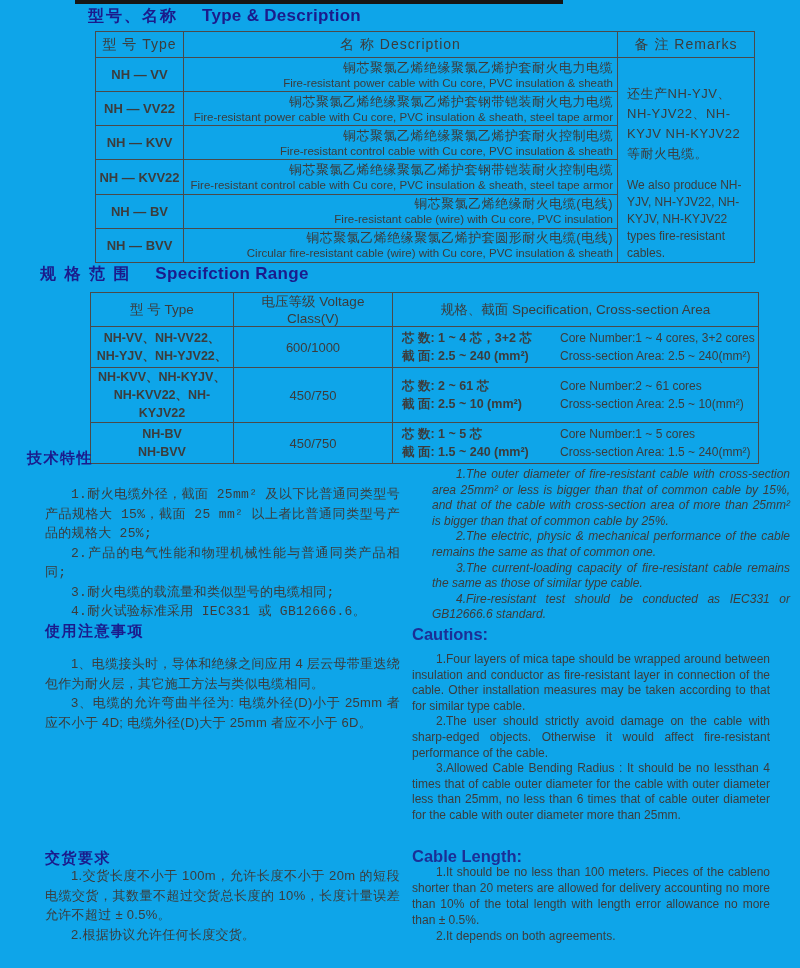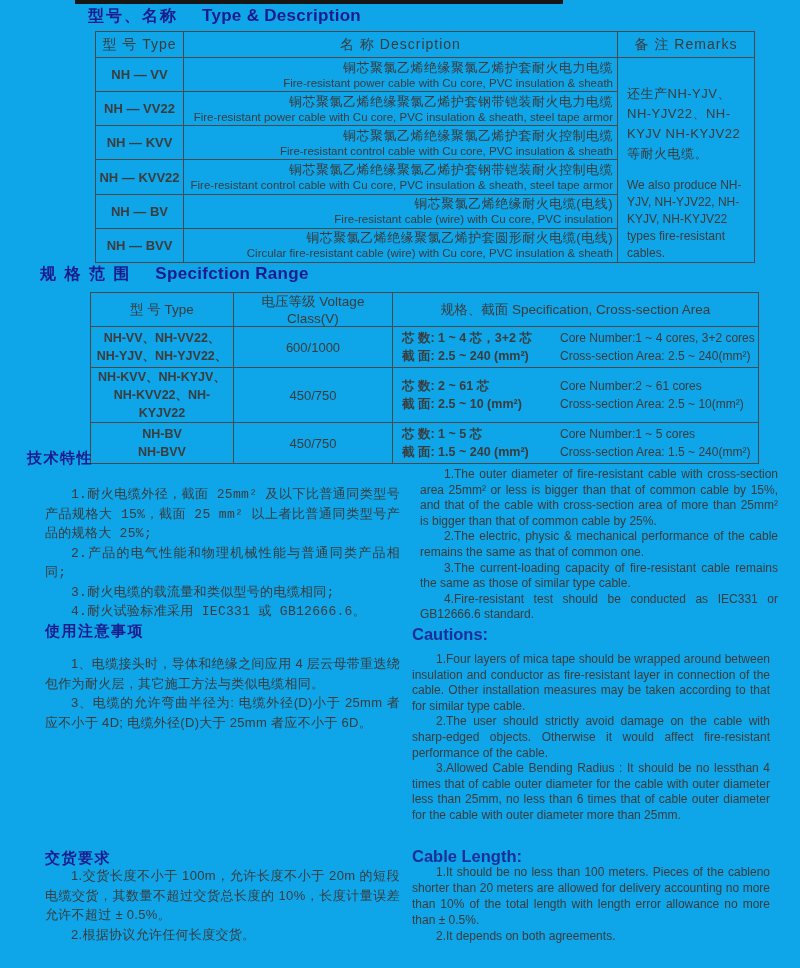--- a/index.html
+++ b/index.html
@@ -208,21 +208,21 @@
     <p>1、电缆接头时，导体和绝缘之间应用 4 层云母带重迭绕包作为耐火层，其它施工方法与类似电缆相同。</p>
     <p>3、电缆的允许弯曲半径为: 电缆外径(D)小于 25mm 者应不小于 4D; 电缆外径(D)大于 25mm 者应不小于 6D。</p>
   </div>
 
   <div class="zh-heading" style="left:45px; top:849px;">交货要求</div>
   <div class="para-block zh-block" style="left:45px; top:866px; width:355px;">
     <p>1.交货长度不小于 100m，允许长度不小于 20m 的短段电缆交货，其数量不超过交货总长度的 10%，长度计量误差允许不超过 ± 0.5%。</p>
     <p>2.根据协议允许任何长度交货。</p>
   </div>
 
-  <div class="para-block en-block" style="left:420px; top:467px; width:358px;">
+  <div class="para-block en-block" style="left:432px; top:467px; width:358px;font-style:italic;">
     <p>1.The outer diameter of fire-resistant cable with cross-section area 25mm² or less  is bigger than that of common cable  by 15%, and that of the cable with cross-section area of more than 25mm² is bigger than that of common cable by 25%.</p>
     <p>2.The electric, physic &amp; mechanical performance of the cable remains the same as that of common one.</p>
     <p>3.The current-loading capacity of fire-resistant cable remains the same as those of similar type cable.</p>
     <p>4.Fire-resistant test should be conducted as IEC331 or GB12666.6 standard.</p>
   </div>
 
   <div class="en-heading" style="left:412px; top:625px;">Cautions:</div>
   <div class="para-block en-block" style="left:412px; top:652px; width:358px;">
     <p>1.Four layers of mica tape should be wrapped around between insulation and conductor as fire-resistant layer in connection of the cable. Other installation measures may be taken according to that for similar type cable.</p>
     <p>2.The user should strictly avoid damage on the cable with sharp-edged objects. Otherwise it would affect  fire-resistant performance of the cable.</p>

